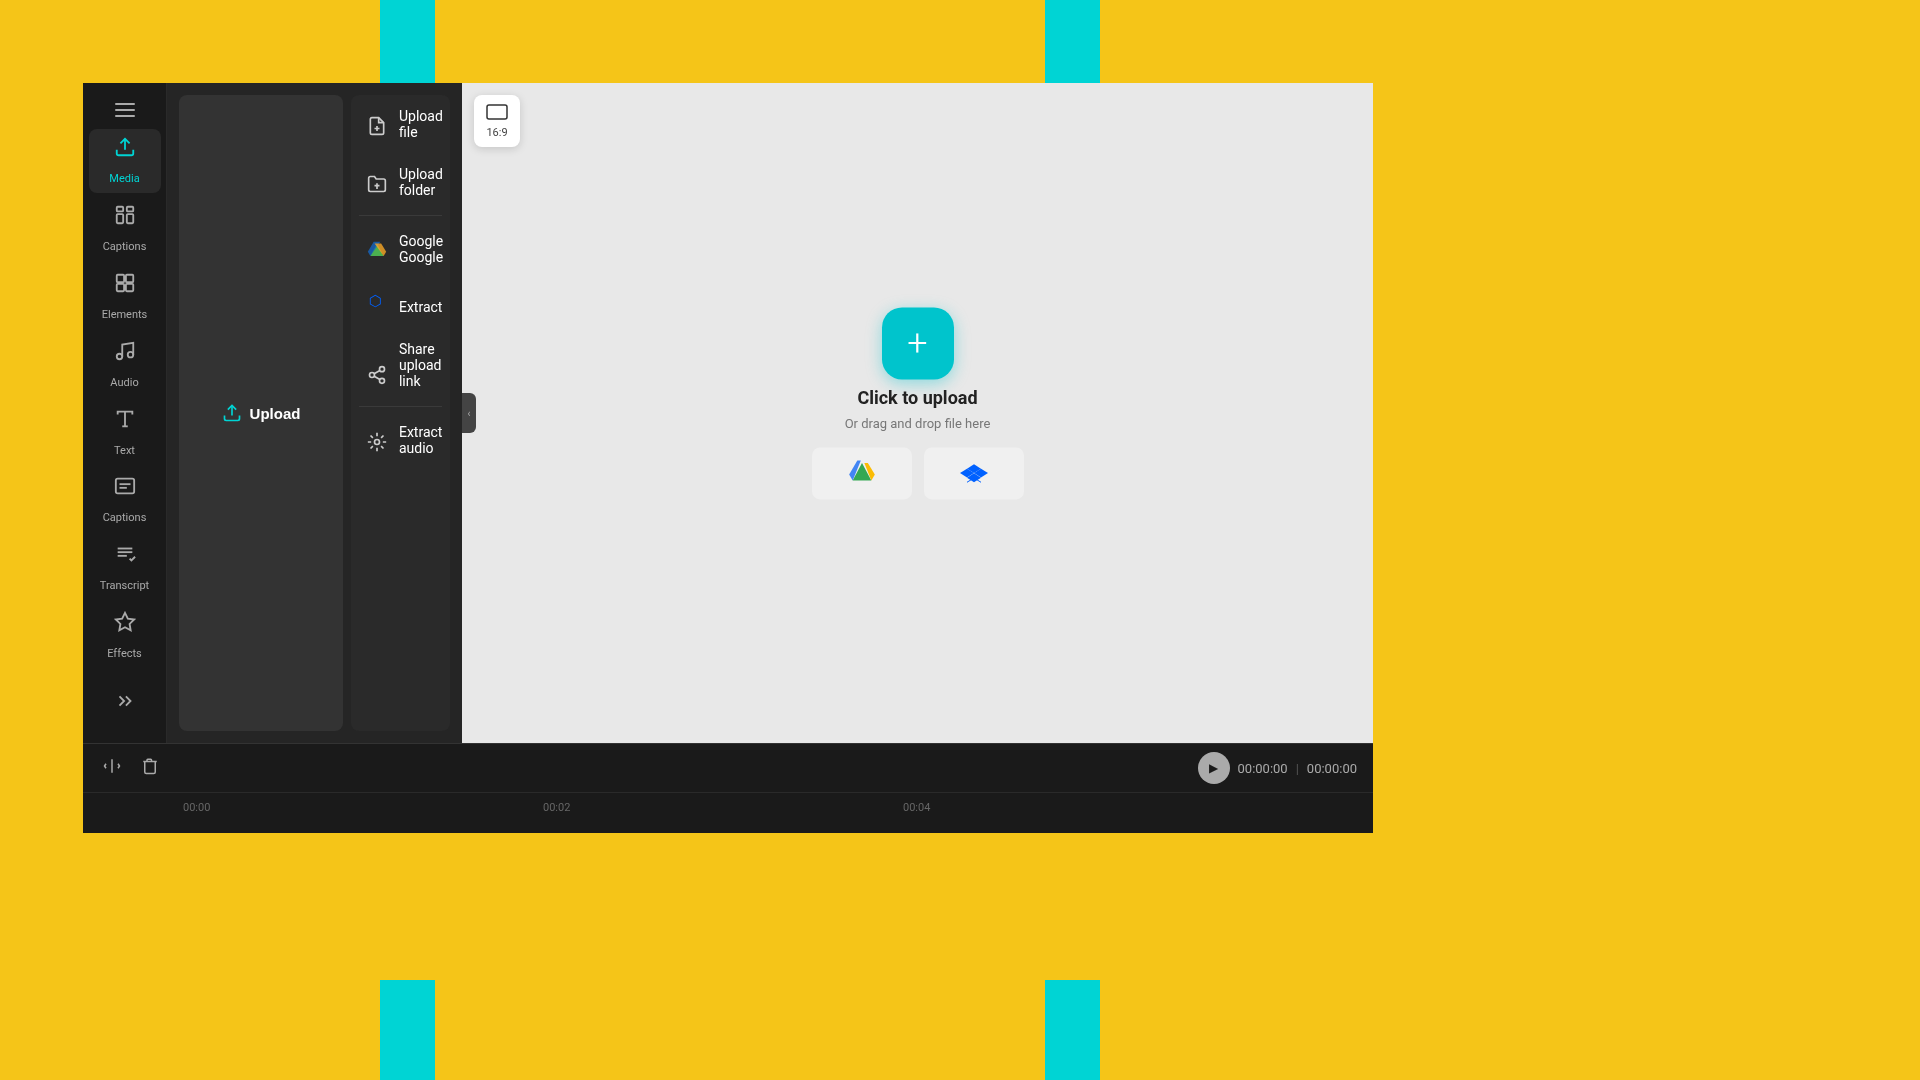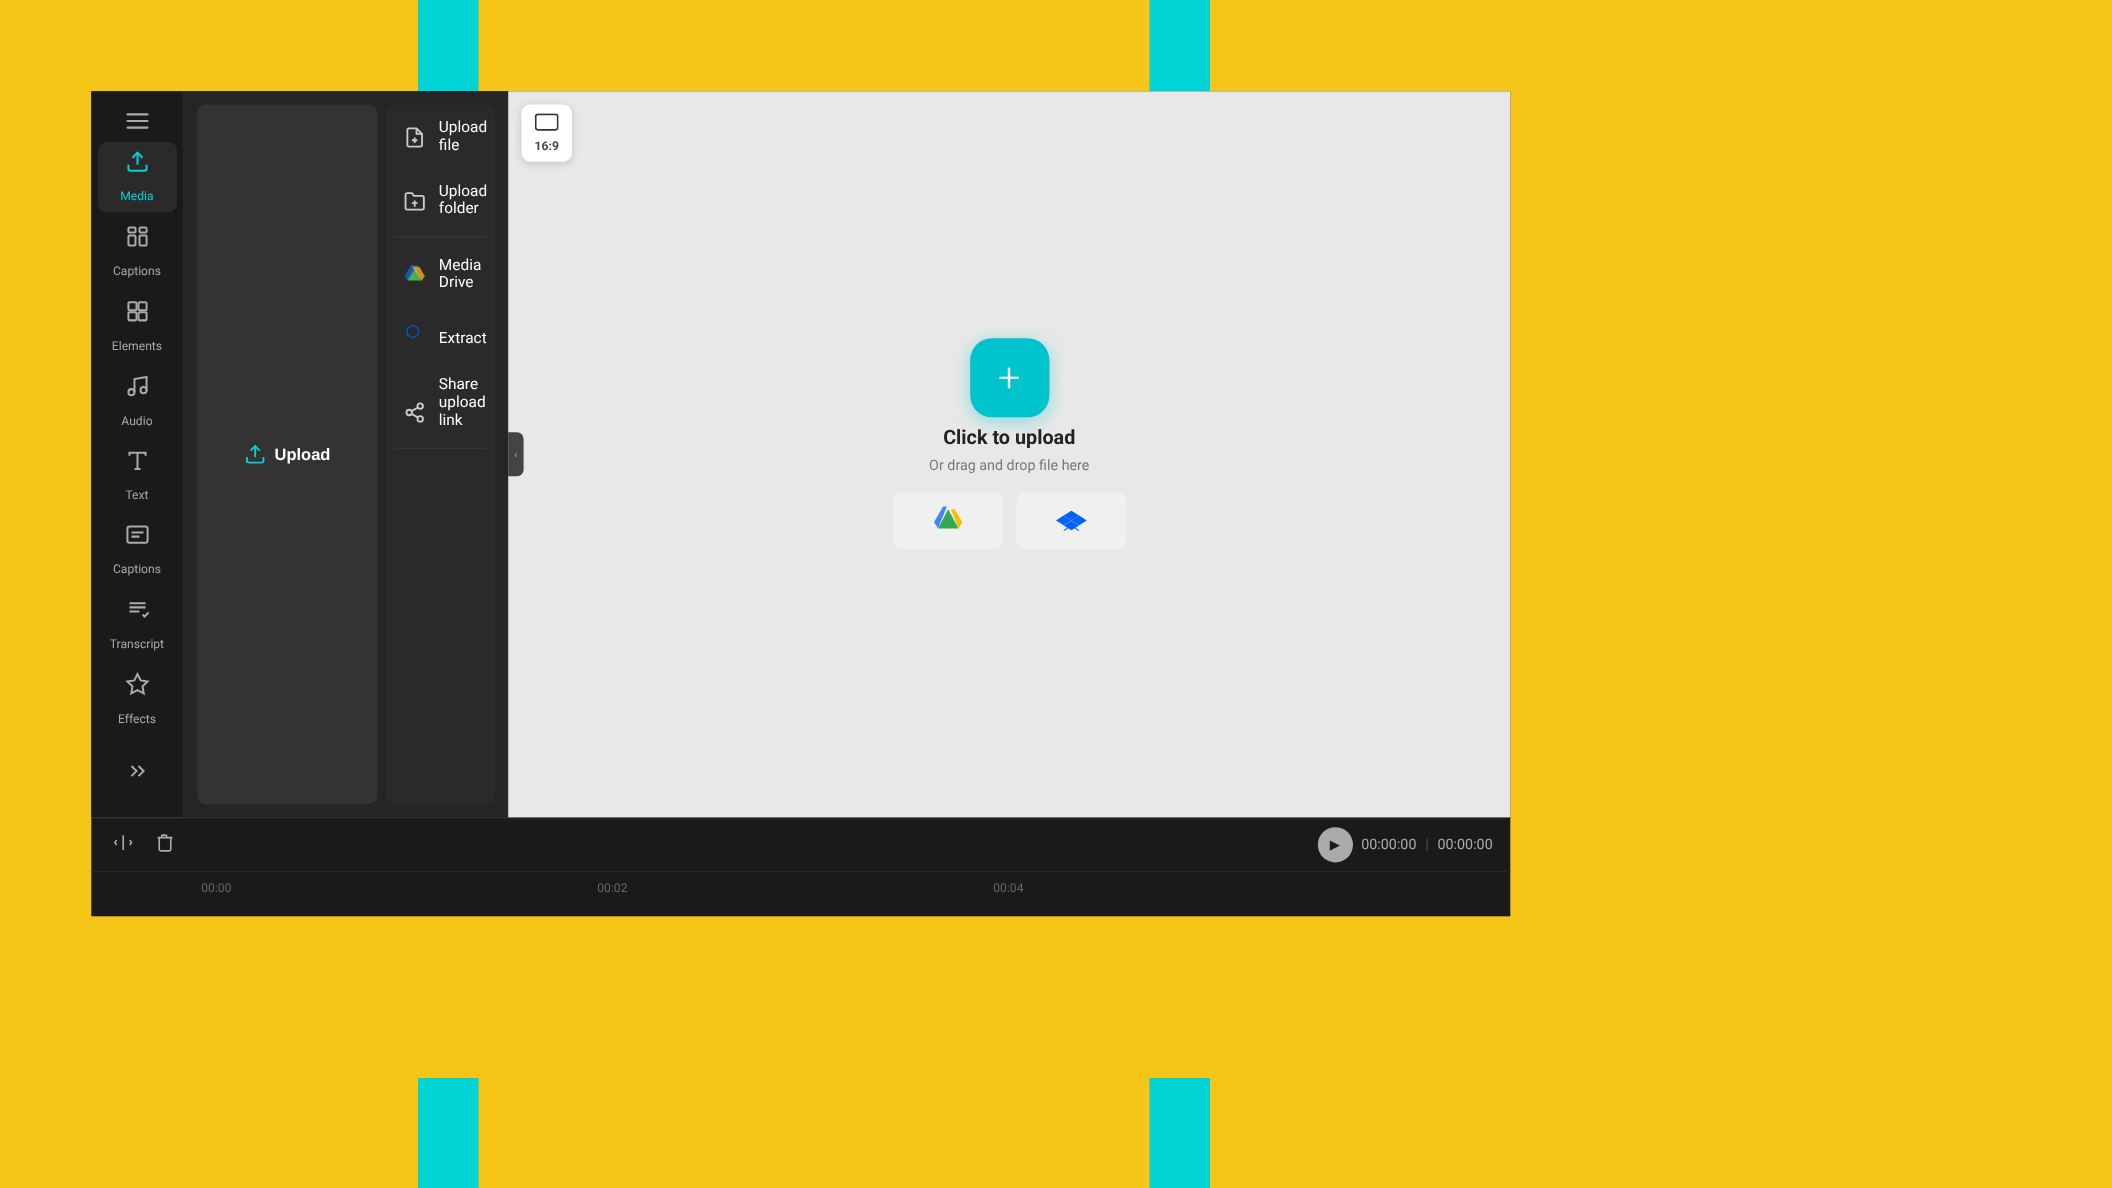--- a/index.html
+++ b/index.html
@@ -507,21 +507,21 @@
         <div class="divider"></div>
 
         <div class="upload-menu-item">
           <span class="menu-icon">
             <svg width="20" height="20" viewBox="0 0 24 24" fill="none">
               <path d="M12 3L4 18h16L12 3z" fill="#4caf50" stroke="none"></path>
               <path d="M4 18L1 13l7-12h8" fill="#1565c0" stroke="none" opacity="0.8"></path>
               <path d="M20 18L23 13L17 3H9" fill="#f9a825" stroke="none" opacity="0.8"></path>
             </svg>
           </span>
-          <span>Media Drive</span>
+          <span>Google Google</span>
         </div>
 
         <div class="upload-menu-item">
           <span class="menu-icon">
             <svg width="20" height="20" viewBox="0 0 24 24" fill="#0061ff">
               <path d="M12 1.5L6 5.25l6 3.75L6 12.75.75 9 6.75 5.25.75 1.5 6.75 5.25z" opacity="0"></path>
               <text x="2" y="18" font-size="18" fill="#0061ff" font-family="sans-serif">⬡</text>
             </svg>
           </span>
           <span>Extract</span>
@@ -535,34 +535,43 @@
               <circle cx="18" cy="19" r="3"></circle>
               <line x1="8.59" y1="13.51" x2="15.42" y2="17.49"></line>
               <line x1="15.41" y1="6.51" x2="8.59" y2="10.49"></line>
             </svg>
           </span>
           <span>Share upload link</span>
         </div>
 
         <div class="divider"></div>
 
+        <div class="upload-menu-item">
+          <span class="menu-icon">
+            <svg width="20" height="20" viewBox="0 0 24 24" fill="none" stroke="#ccc" stroke-width="2">
+              <circle cx="12" cy="12" r="3"></circle>
+              <path d="M12 1v4M12 19v4M4.22 4.22l2.83 2.83M16.95 16.95l2.83 2.83M1 12h4M19 12h4M4.22 19.78l2.83-2.83M16.95 7.05l2.83-2.83"></path>
+            </svg>
+          </span>
+          <span>Extract audio</span>
+        </div>
       </div>
 
       <div class="collapse-handle">‹</div>
     </div>
 
     <div class="canvas-area">
 
       <div class="aspect-badge">
         <span class="ratio-icon">
           <svg width="22" height="16" viewBox="0 0 22 16">
             <rect x="1" y="1" width="20" height="14" rx="2" fill="none" stroke="#333" stroke-width="1.5"></rect>
           </svg>
         </span>
-        <span style="font-size:11px;color:#444;font-weight:700;">16:9</span>
+        <span style="font-size:11px;color:#444;font-weight:400;">16:9</span>
       </div>
 
       <div class="drop-zone">
         <div class="upload-plus-btn">
           <span class="plus">+</span>
         </div>
         <div class="drop-zone-title">Click to upload</div>
         <div class="drop-zone-sub">Or drag and drop file here</div>
 
         <div class="drop-zone-providers">

